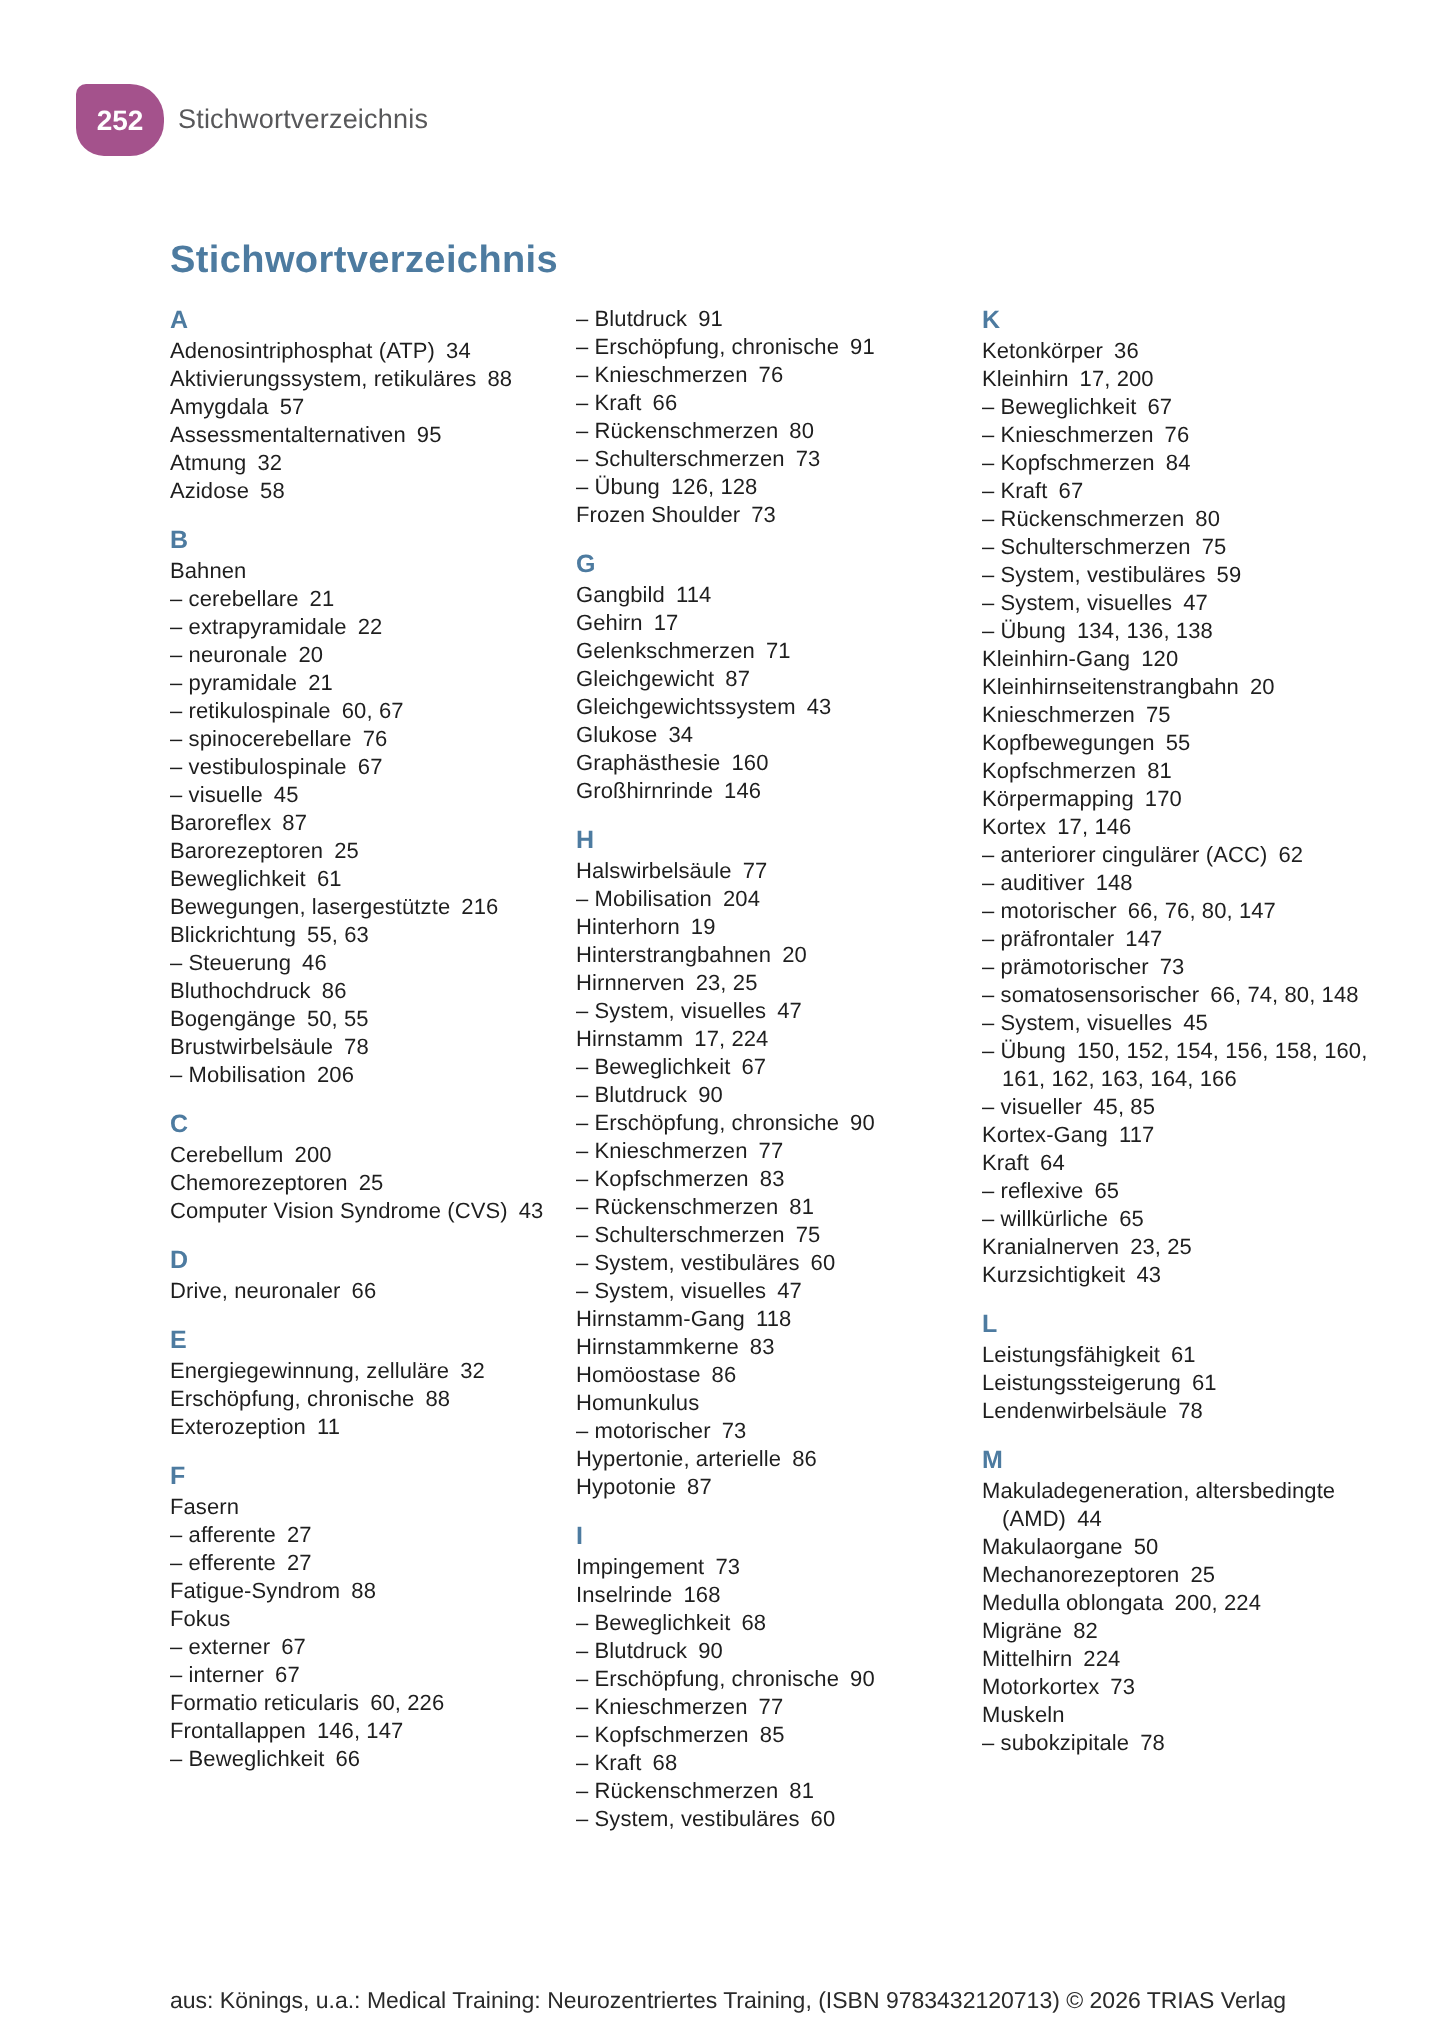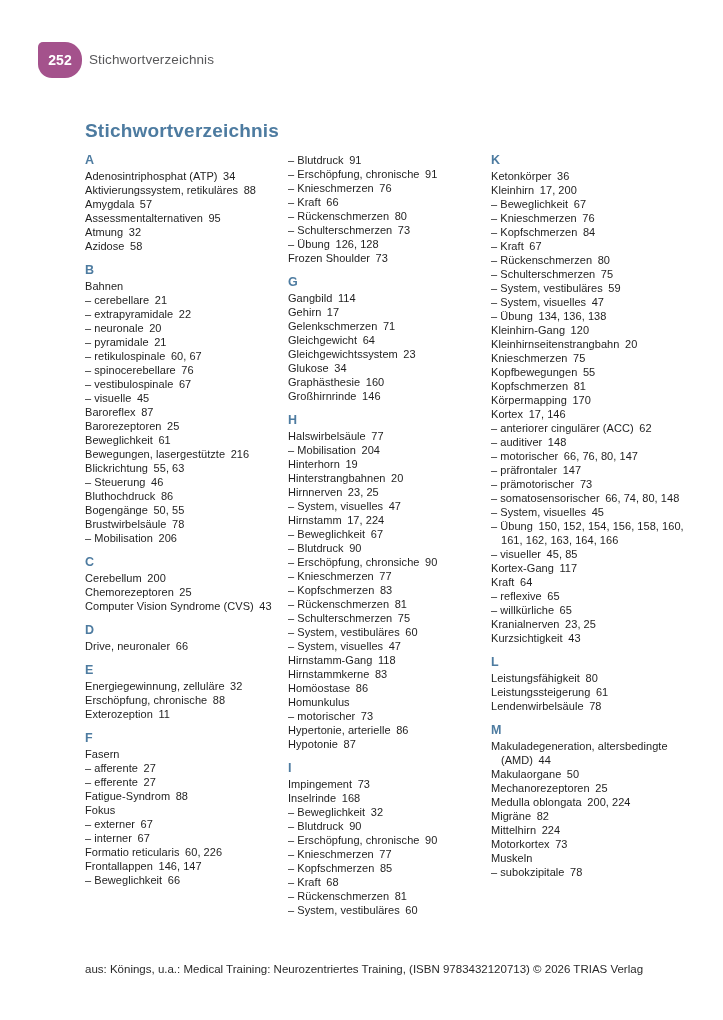--- a/index.html
+++ b/index.html
@@ -36,21 +36,21 @@
   .letter {
     font-size: 12.5px; font-weight: bold; color: #4d7ba0;
     line-height: 15px; margin-bottom: 1px;
   }
   .entry {
     font-size: 11px; line-height: 14px; color: #1e1e1e;
     padding-left: 10px; text-indent: -10px;
     letter-spacing: 0.05px;
   }
   .footer {
-    position: absolute; left: 85px; top: 963px;
+    position: absolute; left: 85px; top: 995px;
     font-size: 11.5px; color: #2a2a2a; white-space: nowrap;
   }
 </style>
 </head>
 <body>
 
 <div class="page-badge">
   <span>252</span>
 </div>
 
@@ -130,22 +130,22 @@
         <div class="entry">– Rückenschmerzen 80</div>
         <div class="entry">– Schulterschmerzen 73</div>
         <div class="entry">– Übung 126, 128</div>
         <div class="entry">Frozen Shoulder 73</div>
       </div>
       <div class="block">
         <div class="letter">G</div>
         <div class="entry">Gangbild 114</div>
         <div class="entry">Gehirn 17</div>
         <div class="entry">Gelenkschmerzen 71</div>
-        <div class="entry">Gleichgewicht 64</div>
-        <div class="entry">Gleichgewichtssystem 23</div>
+        <div class="entry">Gleichgewicht 87</div>
+        <div class="entry">Gleichgewichtssystem 43</div>
         <div class="entry">Glukose 34</div>
         <div class="entry">Graphästhesie 160</div>
         <div class="entry">Großhirnrinde 146</div>
       </div>
       <div class="block">
         <div class="letter">H</div>
         <div class="entry">Halswirbelsäule 77</div>
         <div class="entry">– Mobilisation 204</div>
         <div class="entry">Hinterhorn 19</div>
         <div class="entry">Hinterstrangbahnen 20</div>
@@ -166,21 +166,21 @@
         <div class="entry">Homöostase 86</div>
         <div class="entry">Homunkulus</div>
         <div class="entry">– motorischer 73</div>
         <div class="entry">Hypertonie, arterielle 86</div>
         <div class="entry">Hypotonie 87</div>
       </div>
       <div class="block">
         <div class="letter">I</div>
         <div class="entry">Impingement 73</div>
         <div class="entry">Inselrinde 168</div>
-        <div class="entry">– Beweglichkeit 32</div>
+        <div class="entry">– Beweglichkeit 68</div>
         <div class="entry">– Blutdruck 90</div>
         <div class="entry">– Erschöpfung, chronische 90</div>
         <div class="entry">– Knieschmerzen 77</div>
         <div class="entry">– Kopfschmerzen 85</div>
         <div class="entry">– Kraft 68</div>
         <div class="entry">– Rückenschmerzen 81</div>
         <div class="entry">– System, vestibuläres 60</div>
       </div>
     </div>
     <div class="col">
@@ -215,21 +215,21 @@
         <div class="entry">– visueller 45, 85</div>
         <div class="entry">Kortex-Gang 117</div>
         <div class="entry">Kraft 64</div>
         <div class="entry">– reflexive 65</div>
         <div class="entry">– willkürliche 65</div>
         <div class="entry">Kranialnerven 23, 25</div>
         <div class="entry">Kurzsichtigkeit 43</div>
       </div>
       <div class="block">
         <div class="letter">L</div>
-        <div class="entry">Leistungsfähigkeit 80</div>
+        <div class="entry">Leistungsfähigkeit 61</div>
         <div class="entry">Leistungssteigerung 61</div>
         <div class="entry">Lendenwirbelsäule 78</div>
       </div>
       <div class="block">
         <div class="letter">M</div>
         <div class="entry">Makuladegeneration, altersbedingte (AMD) 44</div>
         <div class="entry">Makulaorgane 50</div>
         <div class="entry">Mechanorezeptoren 25</div>
         <div class="entry">Medulla oblongata 200, 224</div>
         <div class="entry">Migräne 82</div>

